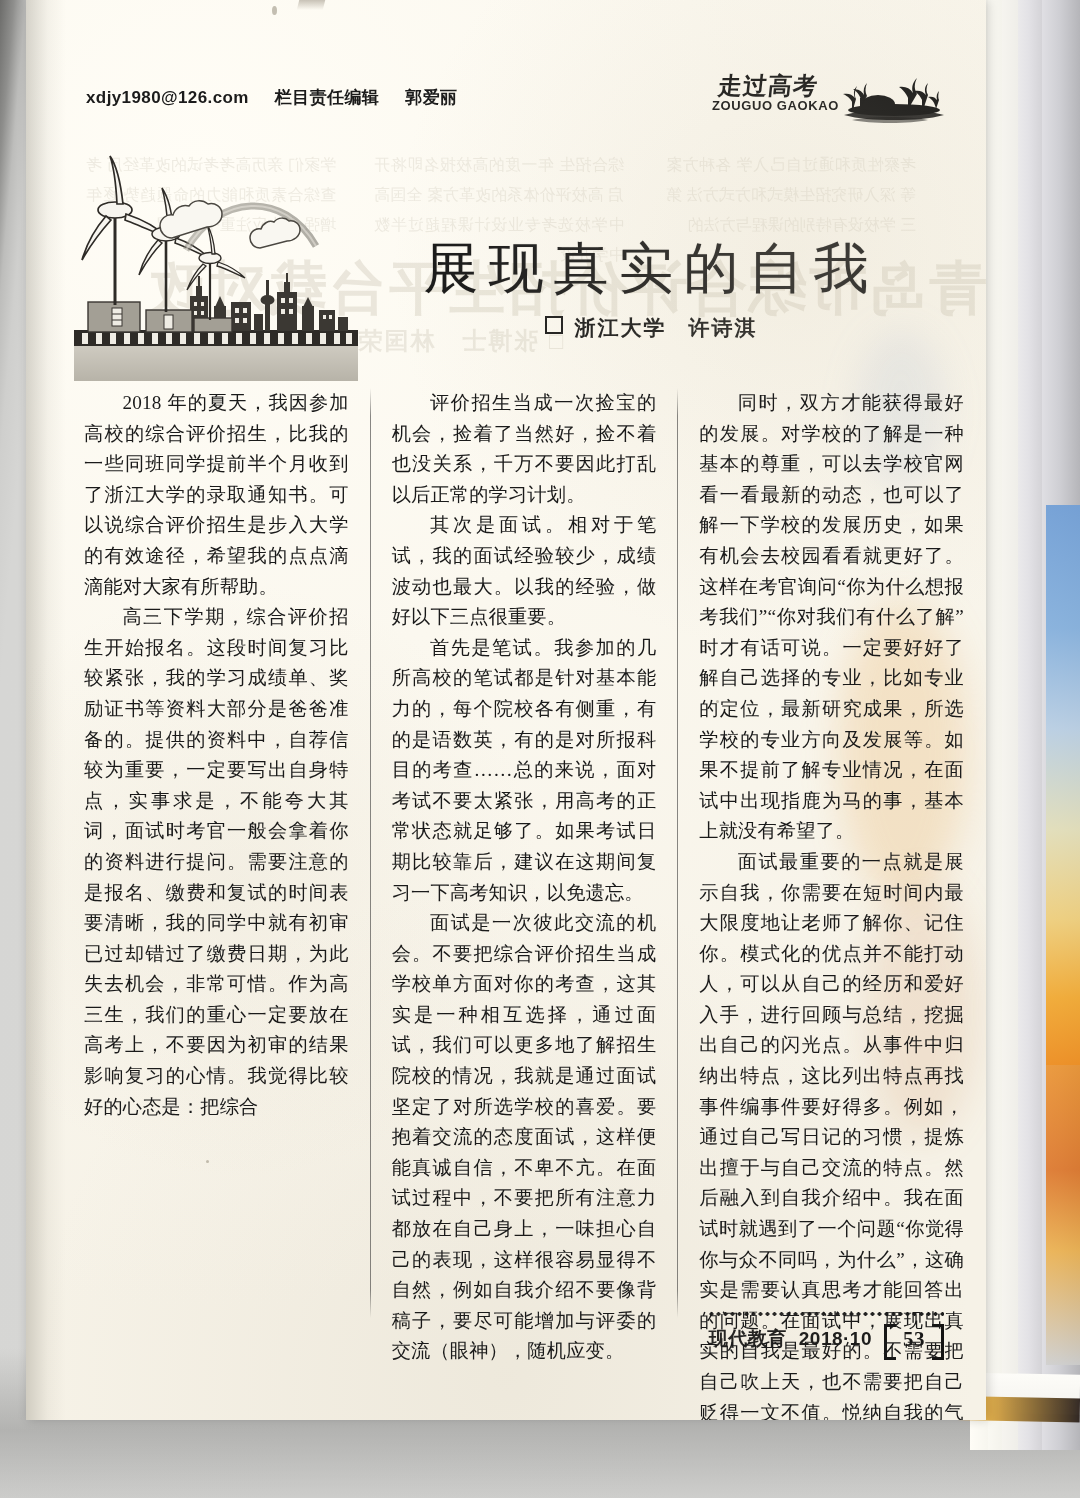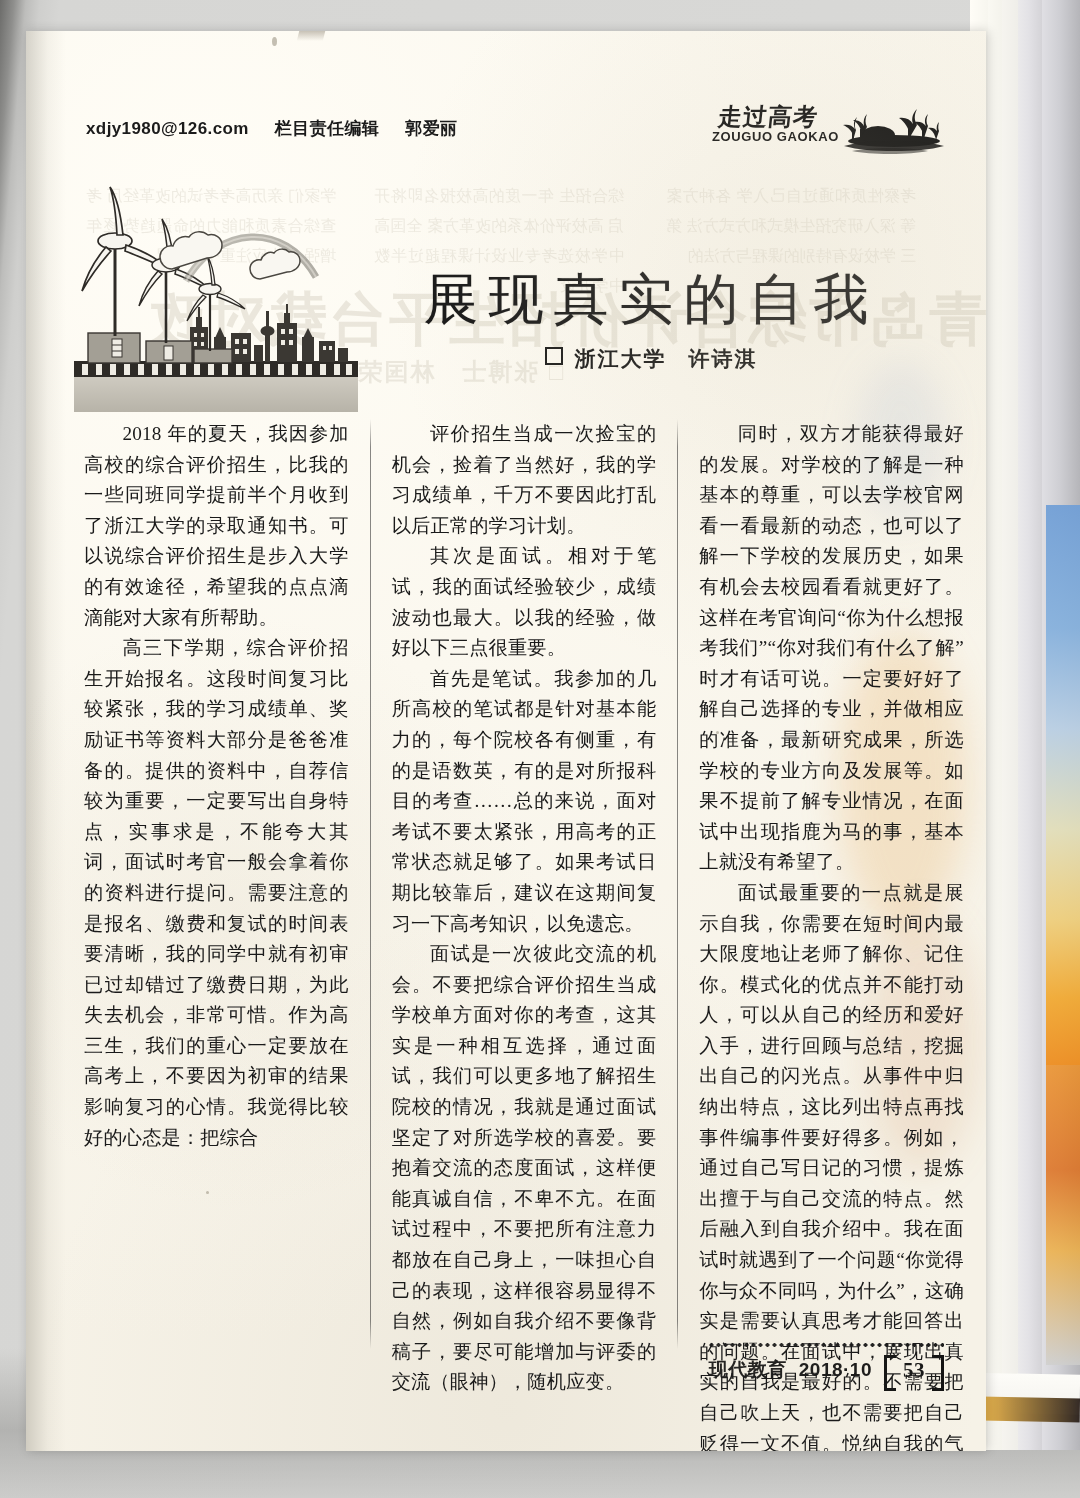--- a/index.html
+++ b/index.html
@@ -52,21 +52,20 @@
     transform:rotate(1.15deg);transform-origin:left center;
   }
 
   
   .page{
     position:absolute;left:26px;top:0;width:960px;height:1420px;
     background:
       radial-gradient(120% 80% at 18% 12%, #fffdf6 0%, #fbf8ef 45%, #f6f2e7 100%);
     box-shadow:2px 0 10px rgba(0,0,0,.18);
     overflow:hidden;
-    margin-top:31px;
   }
   .page::after{ 
     content:"";position:absolute;inset:0;pointer-events:none;
     background:
       radial-gradient(60% 40% at 80% 18%, rgba(214,204,180,.22), transparent 70%),
       radial-gradient(45% 30% at 22% 62%, rgba(210,200,176,.16), transparent 70%),
       radial-gradient(70% 50% at 50% 97%, rgba(200,190,168,.18), transparent 70%);
   }
   .gutter-shade{
     position:absolute;left:0;top:0;bottom:0;width:40px;
@@ -402,31 +401,31 @@
 
   <div class="cols">
     <div class="col">
       <p>2018 年的夏天，我因参加高校的综合评价招生，比我的一些同班同学提前半个月收到了浙江大学的录取通知书。可以说综合评价招生是步入大学的有效途径，希望我的点点滴滴能对大家有所帮助。</p>
       <p>高三下学期，综合评价招生开始报名。这段时间复习比较紧张，我的学习成绩单、奖励证书等资料大部分是爸爸准备的。提供的资料中，自荐信较为重要，一定要写出自身特点，实事求是，不能夸大其词，面试时考官一般会拿着你的资料进行提问。需要注意的是报名、缴费和复试的时间表要清晰，我的同学中就有初审已过却错过了缴费日期，为此失去机会，非常可惜。作为高三生，我们的重心一定要放在高考上，不要因为初审的结果影响复习的心情。我觉得比较好的心态是：把综合</p>
     </div>
 
     <div class="rule"></div>
 
     <div class="col">
-      <p>评价招生当成一次捡宝的机会，捡着了当然好，我的学习成绩单，千万不要因此打乱以后正常的学习计划。</p>
+      <p>评价招生当成一次捡宝的机会，捡着了当然好，捡不着也没关系，千万不要因此打乱以后正常的学习计划。</p>
       <p>其次是面试。相对于笔试，我的面试经验较少，成绩波动也最大。以我的经验，做好以下三点很重要。</p>
       <p>首先是笔试。我参加的几所高校的笔试都是针对基本能力的，每个院校各有侧重，有的是语数英，有的是对所报科目的考查……总的来说，面对考试不要太紧张，用高考的正常状态就足够了。如果考试日期比较靠后，建议在这期间复习一下高考知识，以免遗忘。</p>
       <p>面试是一次彼此交流的机会。不要把综合评价招生当成学校单方面对你的考查，这其实是一种相互选择，通过面试，我们可以更多地了解招生院校的情况，我就是通过面试坚定了对所选学校的喜爱。要抱着交流的态度面试，这样便能真诚自信，不卑不亢。在面试过程中，不要把所有注意力都放在自己身上，一味担心自己的表现，这样很容易显得不自然，例如自我介绍不要像背稿子，要尽可能增加与评委的交流（眼神），随机应变。</p>
 
     </div>
 
     <div class="rule"></div>
 
     <div class="col">
-      <p>同时，双方才能获得最好的发展。对学校的了解是一种基本的尊重，可以去学校官网看一看最新的动态，也可以了解一下学校的发展历史，如果有机会去校园看看就更好了。这样在考官询问“你为什么想报考我们”“你对我们有什么了解”时才有话可说。一定要好好了解自己选择的专业，并做相应的准备，最新研究成果，所选学校的专业方向及发展等。如果不提前了解专业情况，在面试中出现指鹿为马的事，基本上就没有希望了。</p>
+      <p>同时，双方才能获得最好的发展。对学校的了解是一种基本的尊重，可以去学校官网看一看最新的动态，也可以了解一下学校的发展历史，如果有机会去校园看看就更好了。这样在考官询问“你为什么想报考我们”“你对我们有什么了解”时才有话可说。一定要好好了解自己选择的专业，比如专业的定位，最新研究成果，所选学校的专业方向及发展等。如果不提前了解专业情况，在面试中出现指鹿为马的事，基本上就没有希望了。</p>
       <p>面试最重要的一点就是展示自我，你需要在短时间内最大限度地让老师了解你、记住你。模式化的优点并不能打动人，可以从自己的经历和爱好入手，进行回顾与总结，挖掘出自己的闪光点。从事件中归纳出特点，这比列出特点再找事件编事件要好得多。例如，通过自己写日记的习惯，提炼出擅于与自己交流的特点。然后融入到自我介绍中。我在面试时就遇到了一个问题“你觉得你与众不同吗，为什么”，这确实是需要认真思考才能回答出的问题。在面试中，展现出真实的自我是最好的。不需要把自己吹上天，也不需要把自己贬得一文不值。悦纳自我的气场是能够被感知的。当你觉得自己不错时，你就确实不错。</p>
     </div>
   </div>
 
   <div class="footer">
     <div class="foot-dots"></div>
     <div class="foot-line">
       <span>现代教育</span>
       <span>2018·10</span>
       <span class="pageno">53</span>

